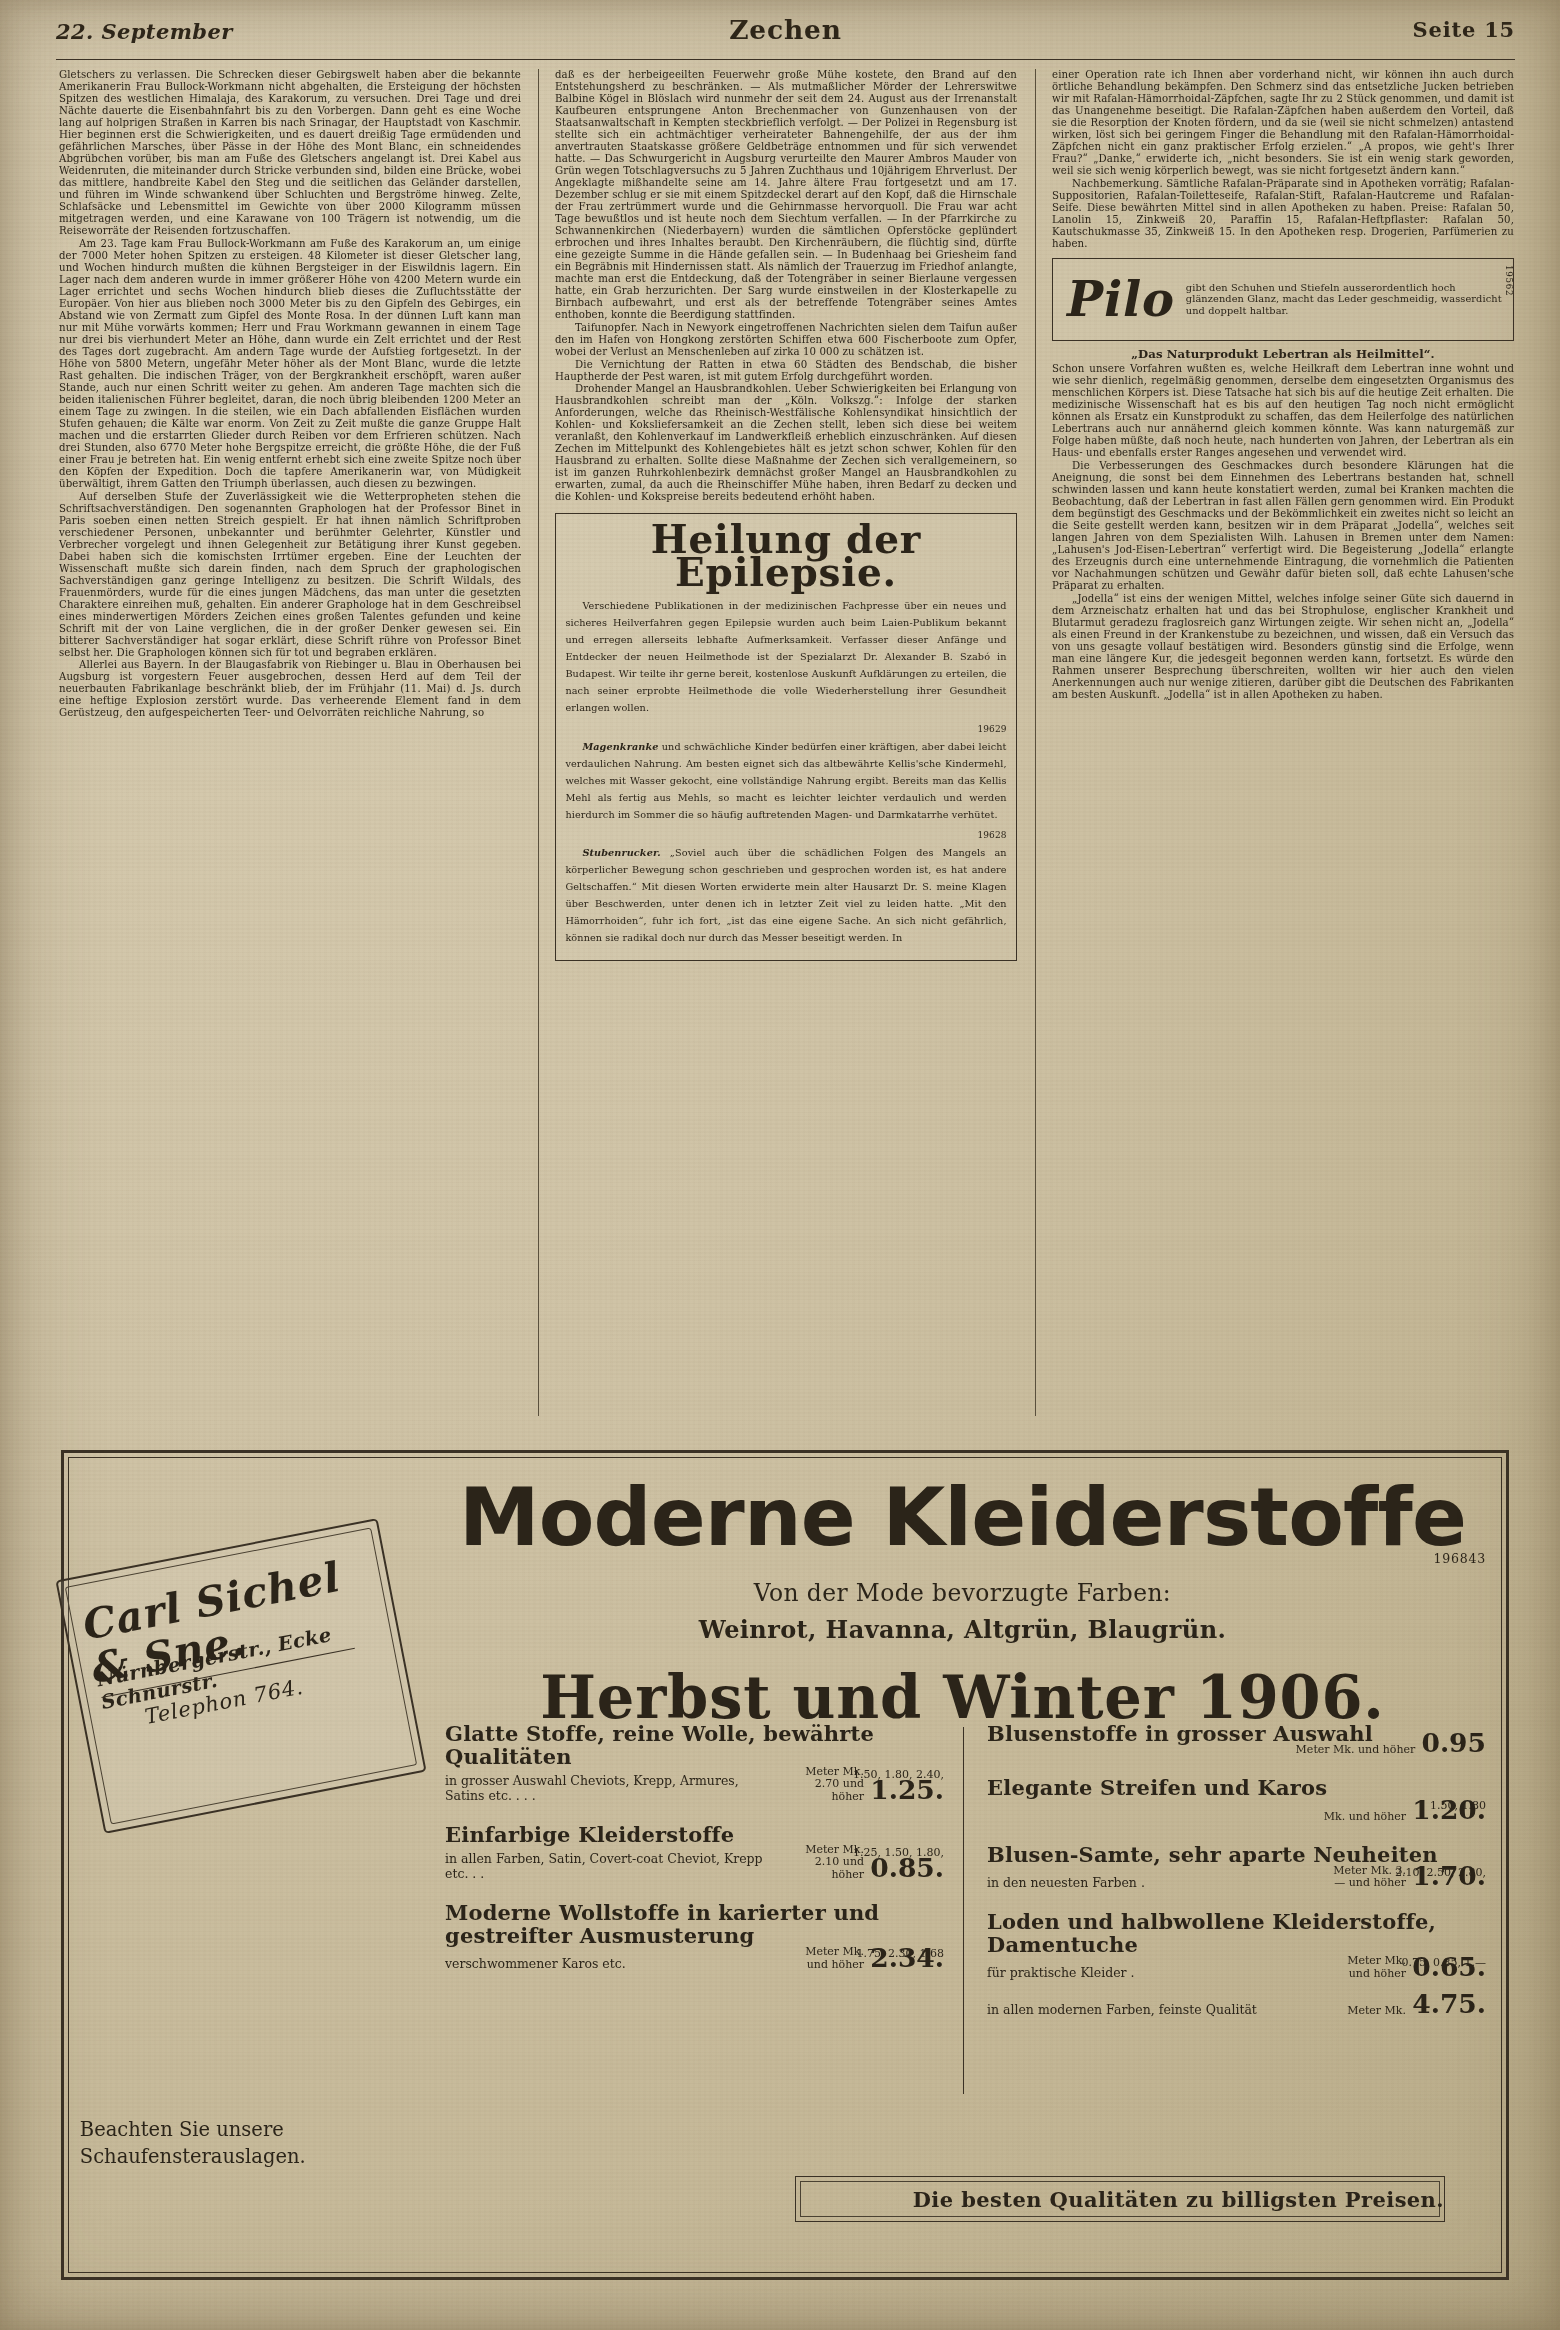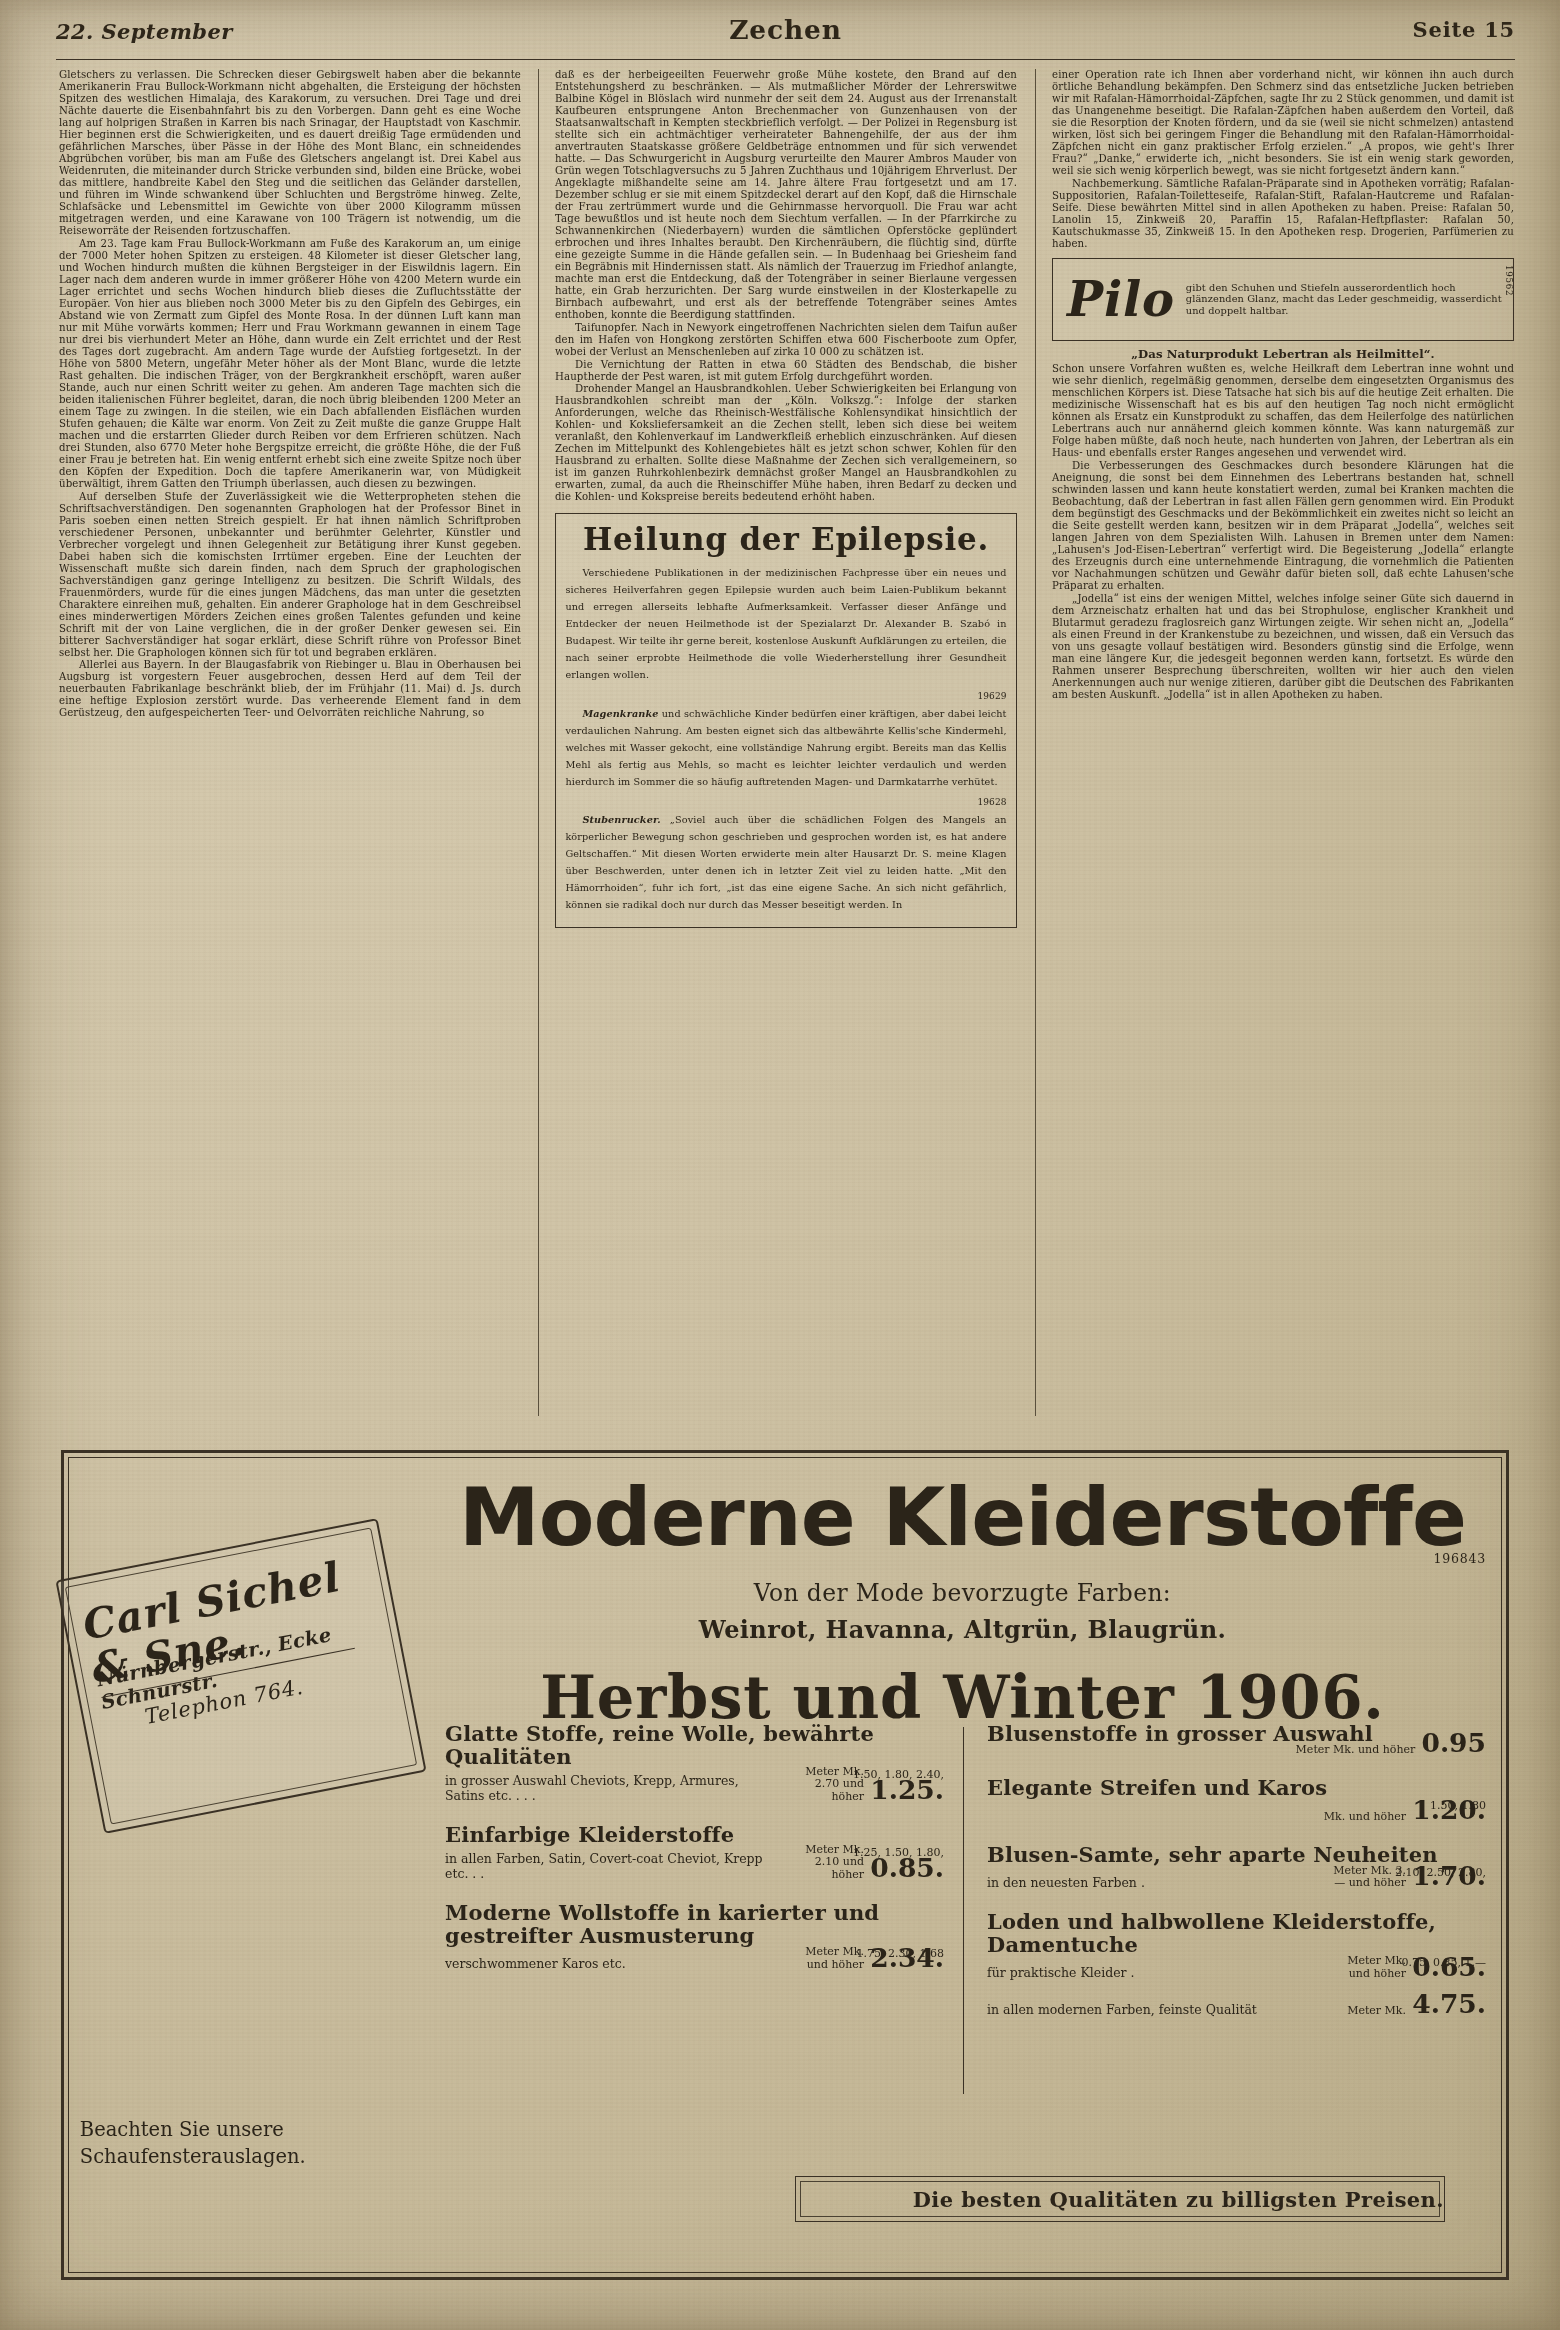--- a/index.html
+++ b/index.html
@@ -82,21 +82,21 @@
   .adbox{
     border:1.6px solid #3a3125;
     padding:7.8px 9.4px 9.4px 9.4px;
     margin-top:9.4px;
     background:rgba(255,255,255,.04);
   }
   .adbox .adtitle{
     text-align:center;
     font-family:"DejaVu Serif",serif;
     font-weight:700;
-    font-size:31px;
+    font-size:39px;
     letter-spacing:0.8px;
     margin:1.6px 0 7.8px 0;
     line-height:33px;
   }
   .adbox .small{
     font-size:9.7px;line-height:17px;text-align:justify;
   }
   .adbox .small p{margin:0 0 4.7px 0;text-indent:17px;}
   .refno{ text-align:right; font-size:9px; }
 

